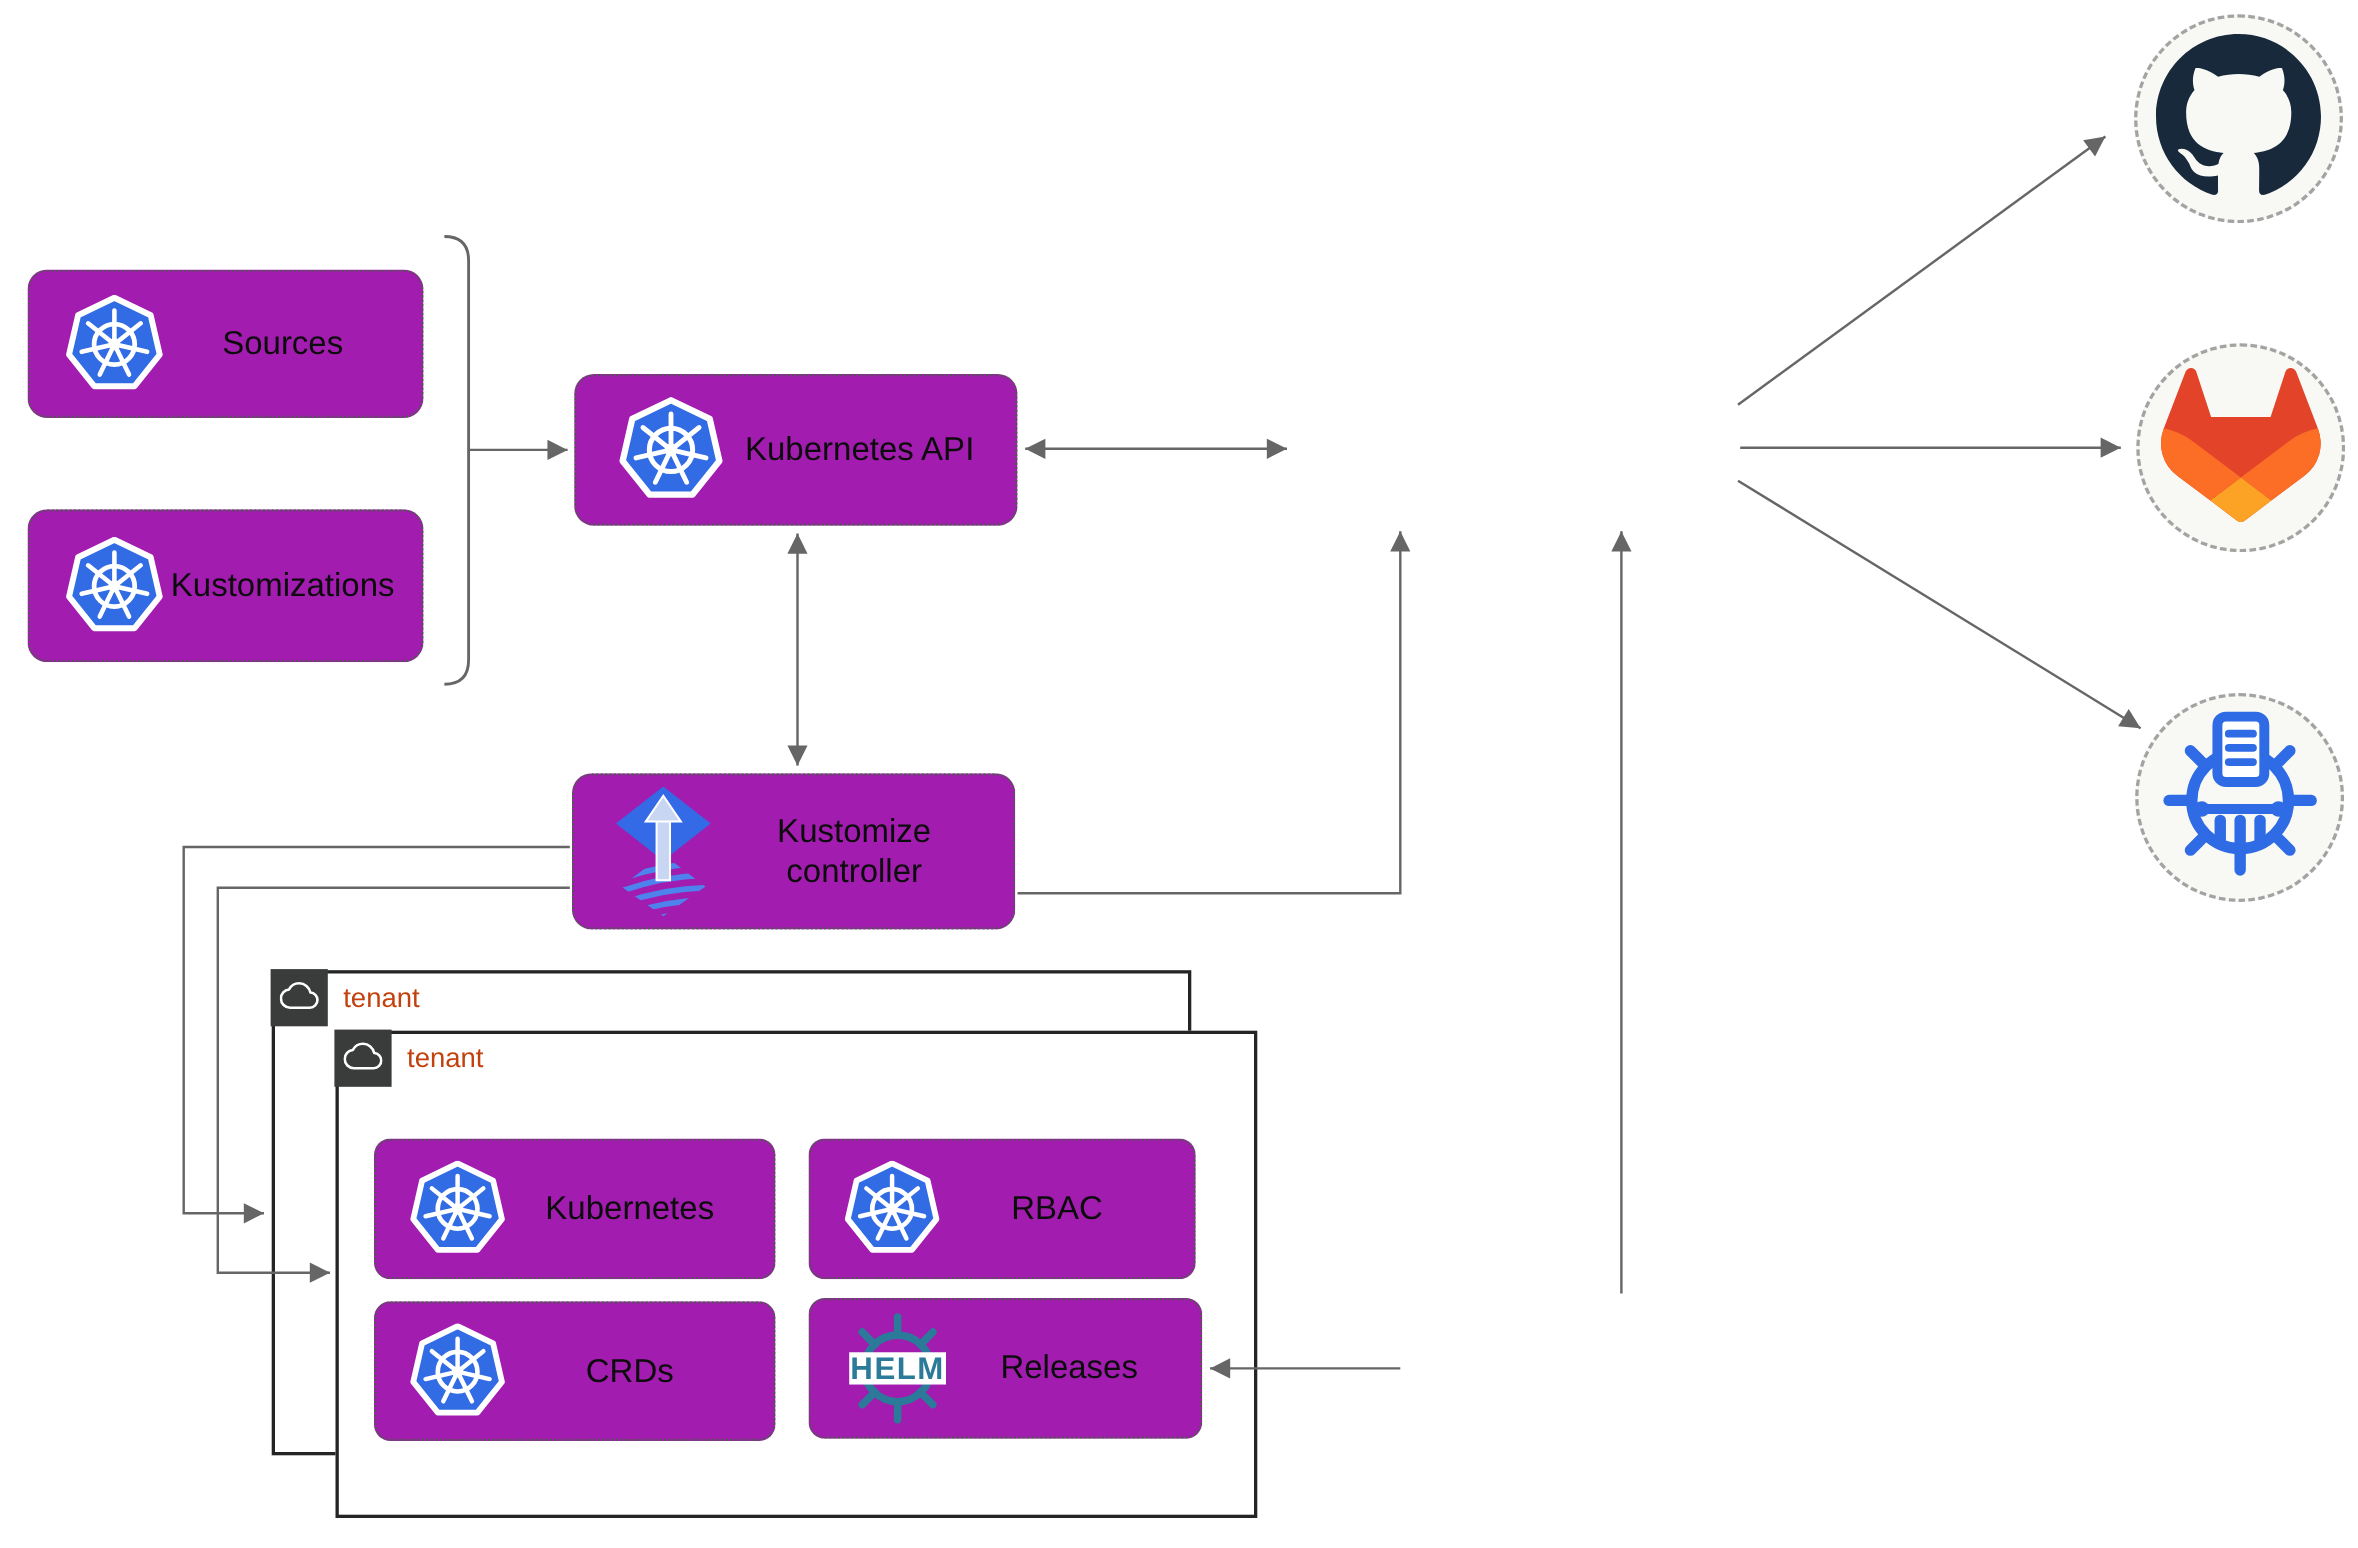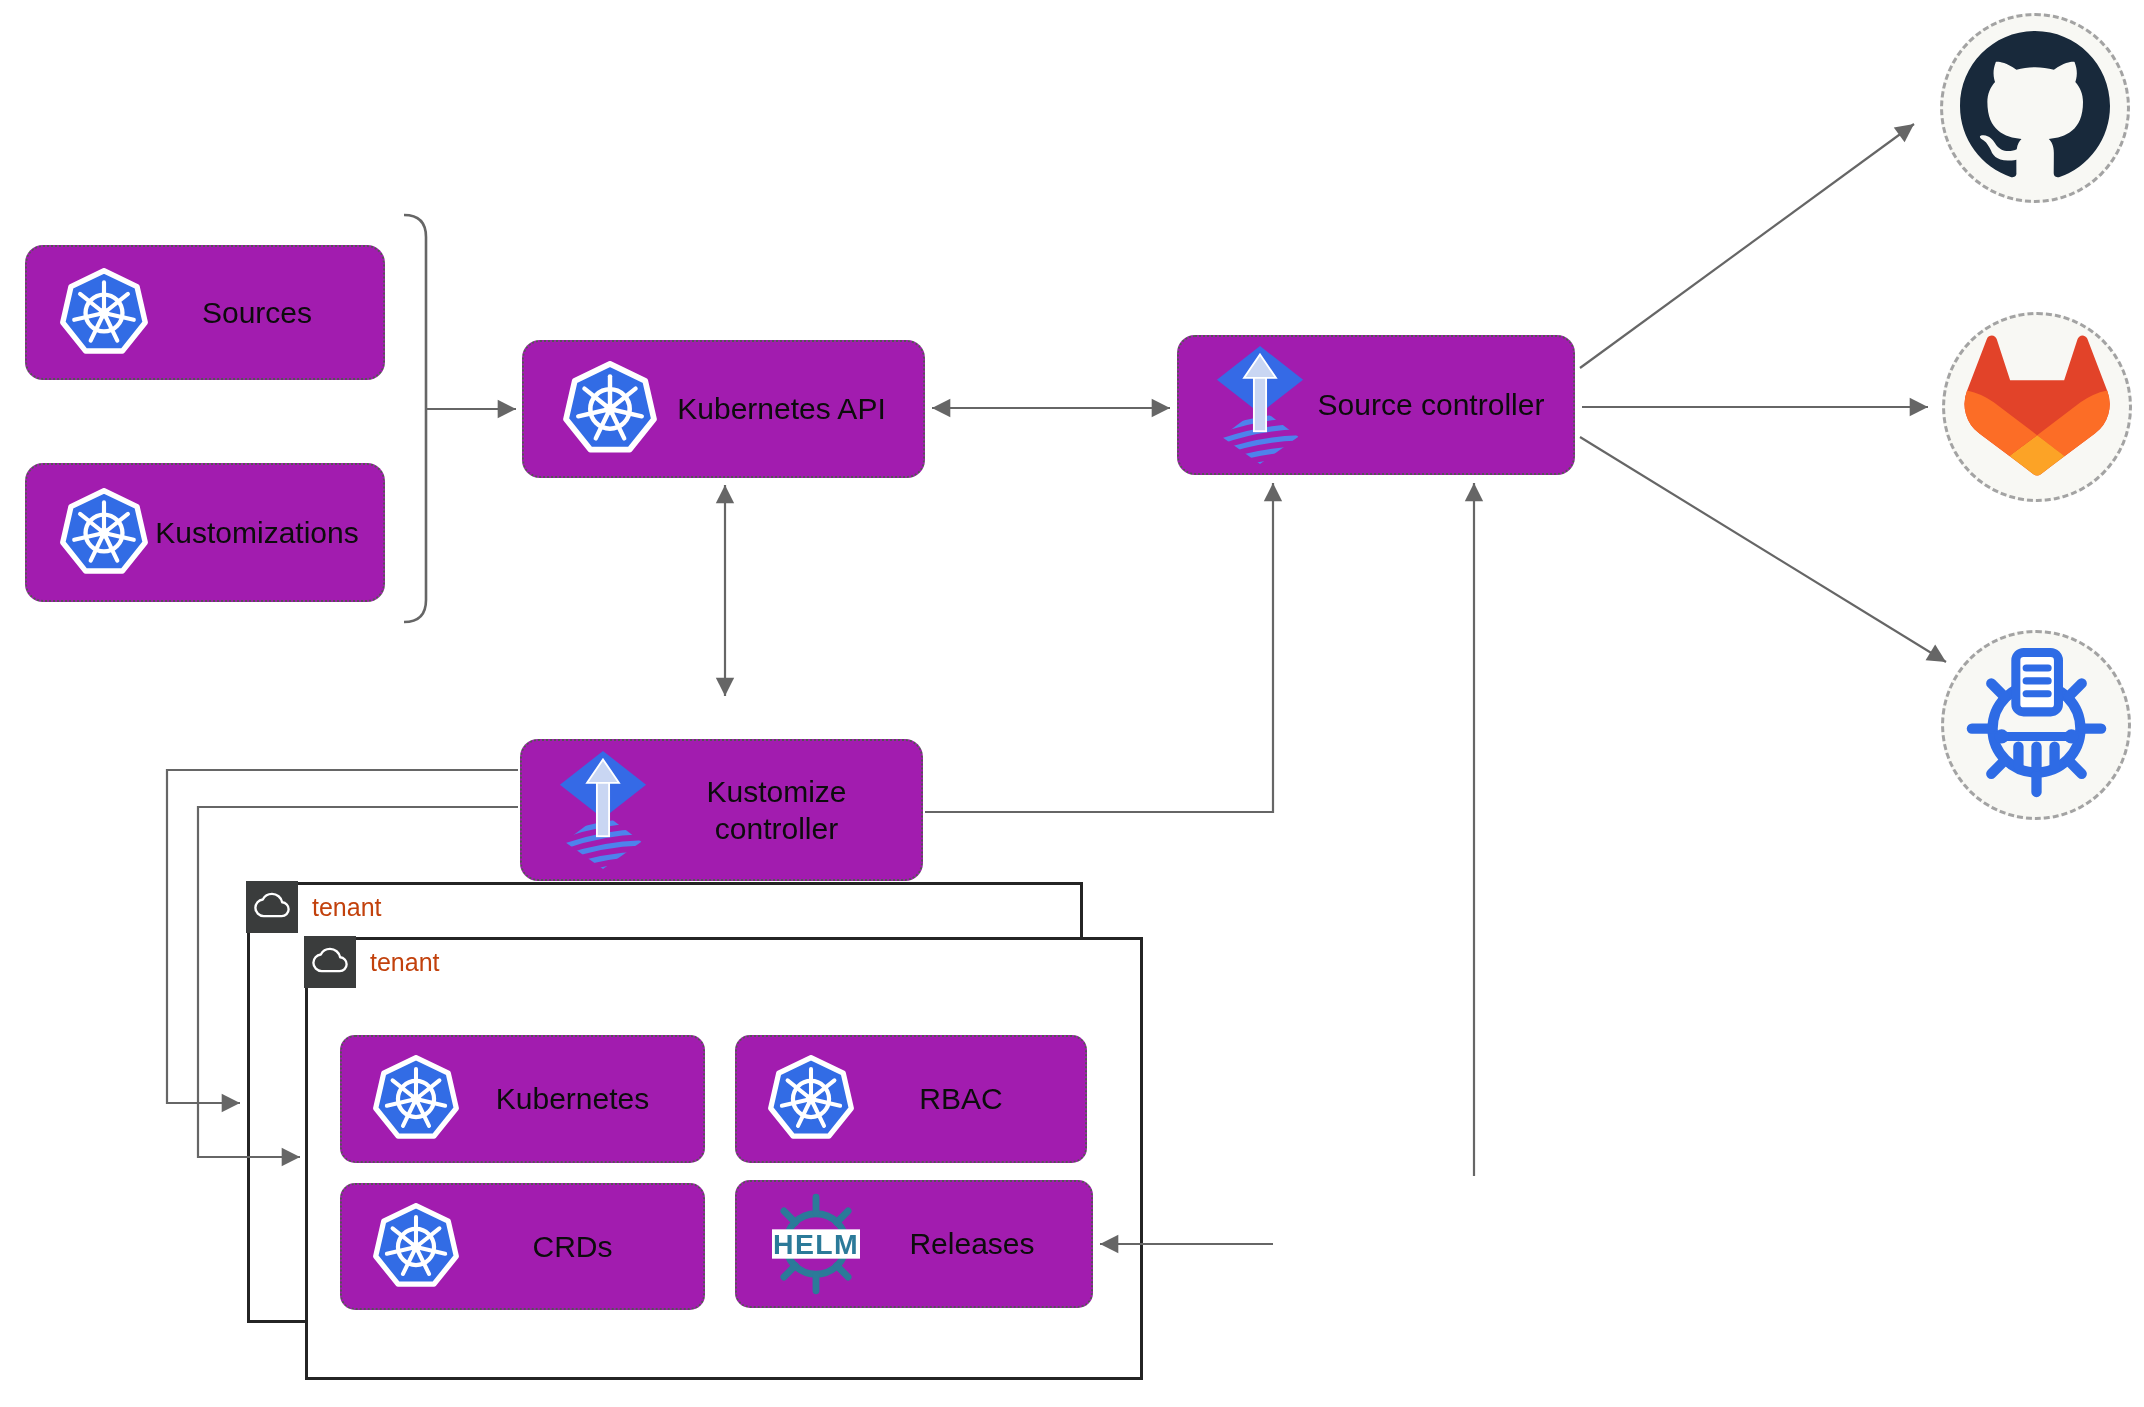--- a/index.html
+++ b/index.html
@@ -157,30 +157,22 @@
 
   <div class="node" style="left:522px;top:340px;width:403px;height:138px;">
     <span class="icon" style="margin-left:38px;">
       <svg width="96" height="96">
           <use href="#sym-k8s"></use>
         </svg>
     </span>
     <span class="label">Kubernetes API</span>
   </div>
 
-  <div class="node" style="left:1177px;top:335px;width:398px;height:140px;">
-    <span class="icon" style="margin-left:34px;">
-      <svg width="94" height="118">
-          <use href="#sym-flux"></use>
-        </svg>
-    </span>
-    <span class="label" style="max-width:230px;margin:0 auto;">Source controller</span>
-  </div>
-
-  <div class="node" style="left:520px;top:739px;width:403px;height:142px;">
+
+  <div class="node" style="left:520px;top:703px;width:403px;height:142px;">
     <span class="icon" style="margin-left:34px;">
       <svg width="94" height="118">
           <use href="#sym-flux"></use>
         </svg>
     </span>
     <span class="label" style="max-width:230px;margin:0 auto;">Kustomize controller</span>
   </div>
 
 
   <div class="tenant" style="left:247px;top:882px;width:836px;height:441px;"></div>

